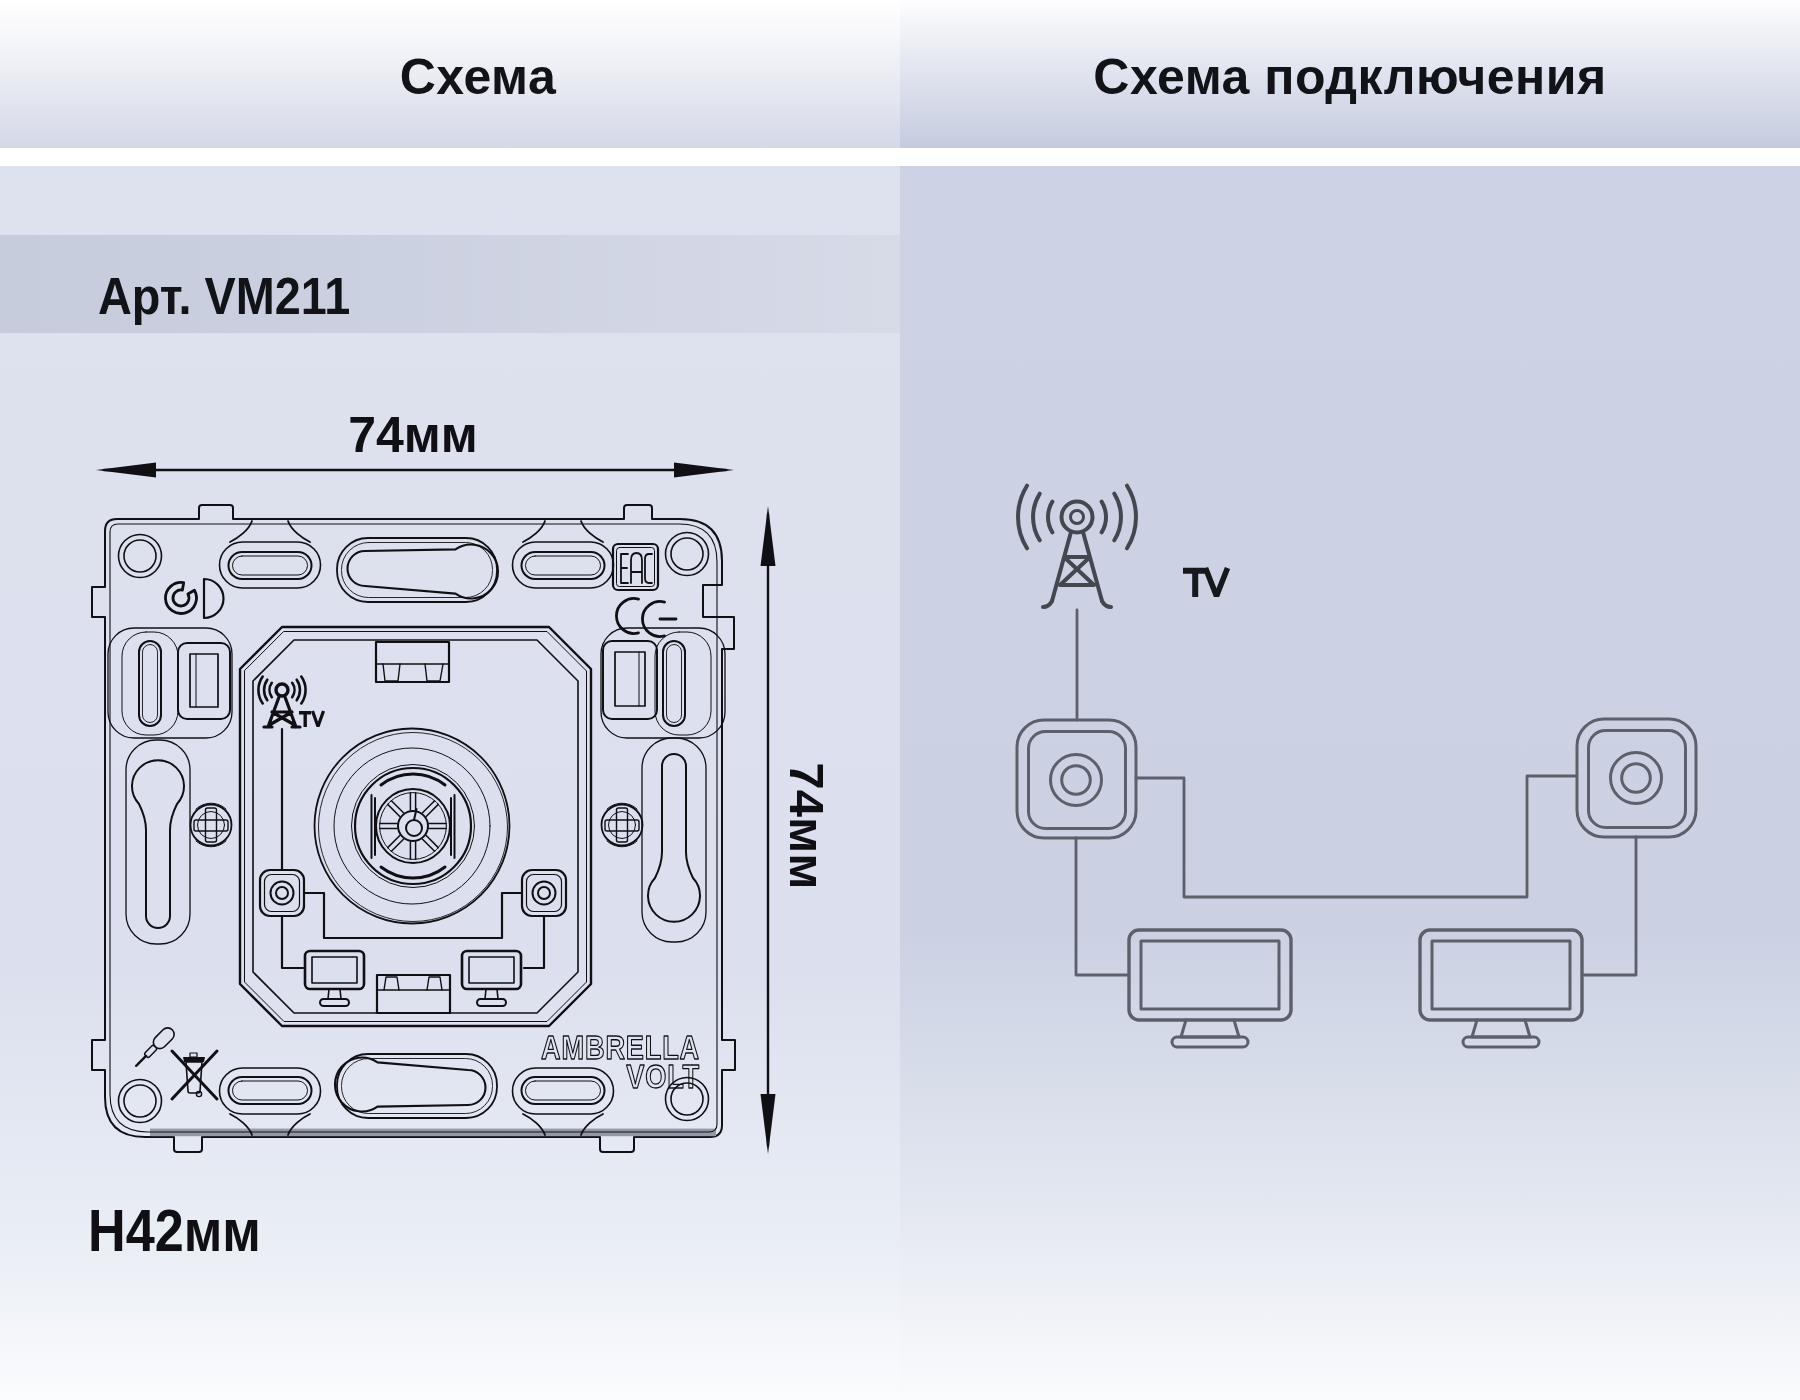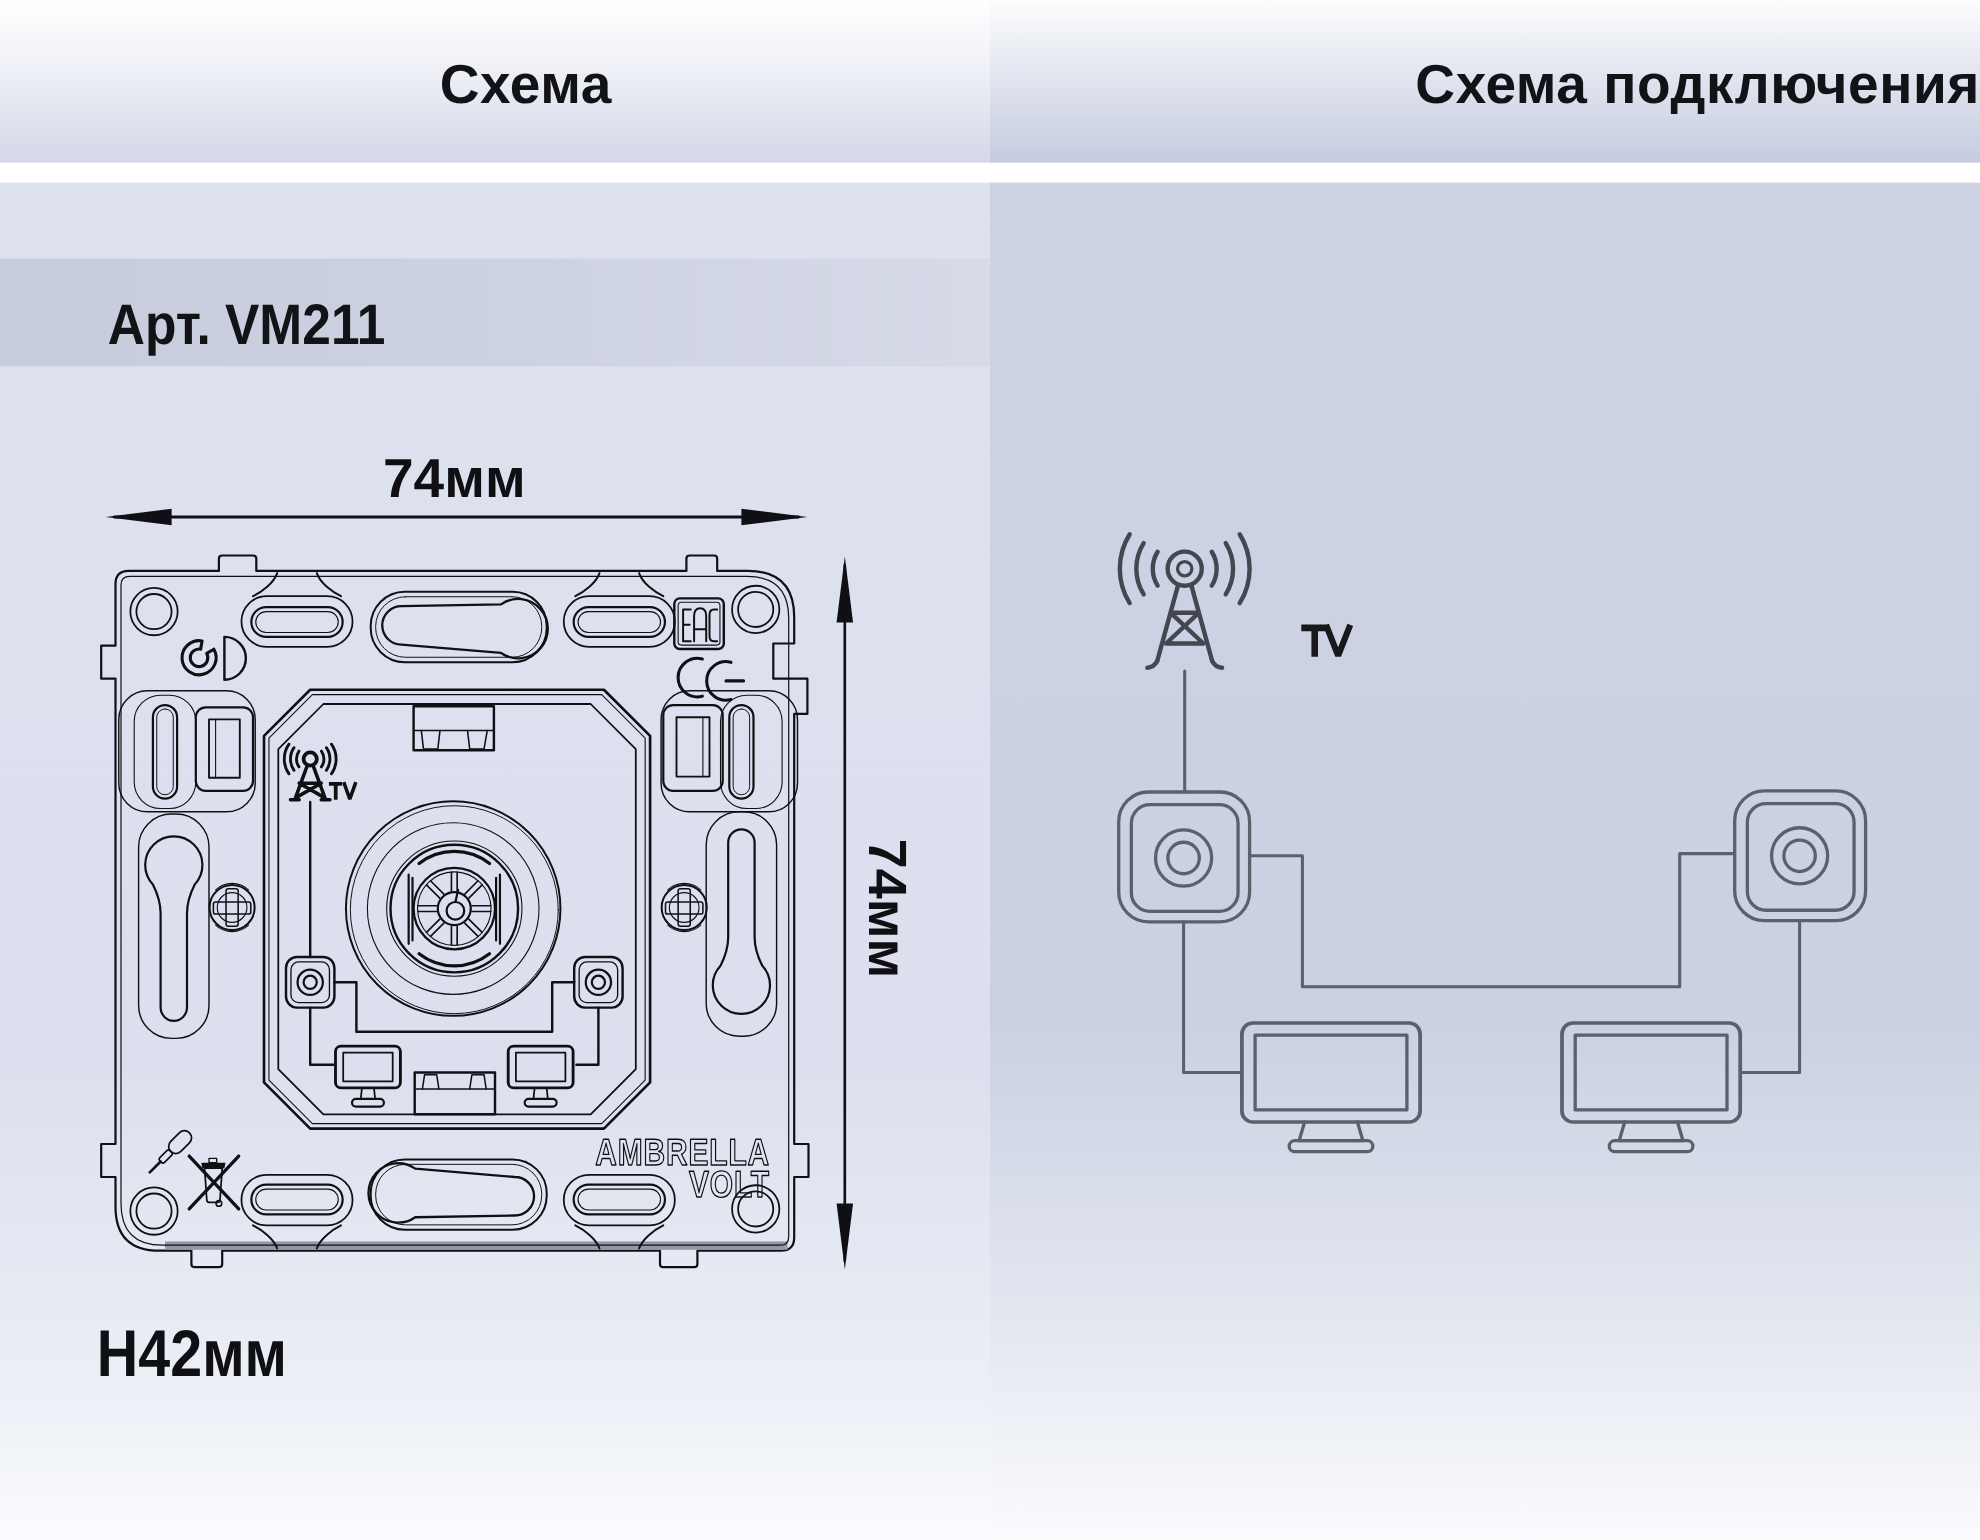--- a/index.html
+++ b/index.html
@@ -9,21 +9,21 @@
 </style>
 </head>
 <body>
 
 <div class="abs" style="left:0;top:0;width:900px;height:148px;background:linear-gradient(180deg,#ffffff 0%,#f2f3f8 35%,#d4d8e8 100%);"></div>
 
 <div class="abs" style="left:900px;top:0;width:900px;height:148px;background:linear-gradient(180deg,#fdfdfe 0%,#e8ebf3 35%,#c5cbdf 100%);"></div>
 
 <div class="abs" style="left:0;top:48px;width:900px;text-align:center;font-size:50px;font-weight:700;color:#121317;letter-spacing:0.5px;margin-left:28px;">Схема</div>
 
-<div class="abs" style="left:900px;top:48px;width:900px;text-align:right;font-size:50px;font-weight:700;color:#121317;letter-spacing:0.5px;">Схема подключения</div>
+<div class="abs" style="left:900px;top:48px;width:900px;text-align:center;font-size:50px;font-weight:700;color:#121317;letter-spacing:0.5px;">Схема подключения</div>
 
 <div class="abs" style="left:0;top:148px;width:1800px;height:18px;background:#ffffff;"></div>
 
 <div class="abs" style="left:0;top:166px;width:900px;height:1234px;background:linear-gradient(180deg,#dee2ef 0%,#dce0ee 65%,#eaeef5 88%,#fbfcfe 100%);"></div>
 
 <div class="abs" style="left:900px;top:166px;width:900px;height:1234px;background:linear-gradient(180deg,#cdd2e4 0%,#cbd1e3 62%,#e3e7f0 84%,#fafbfd 100%);"></div>
 
 <div class="abs" style="left:0;top:235px;width:900px;height:98px;background:linear-gradient(90deg,#c7ccdd 0%,#ccd1e1 45%,#d7dbe8 100%);"></div>
 
 <div class="abs" style="left:98px;top:266px;font-size:52px;font-weight:700;color:#121317;transform:scaleX(0.9);transform-origin:left;">Арт. VM211</div>

